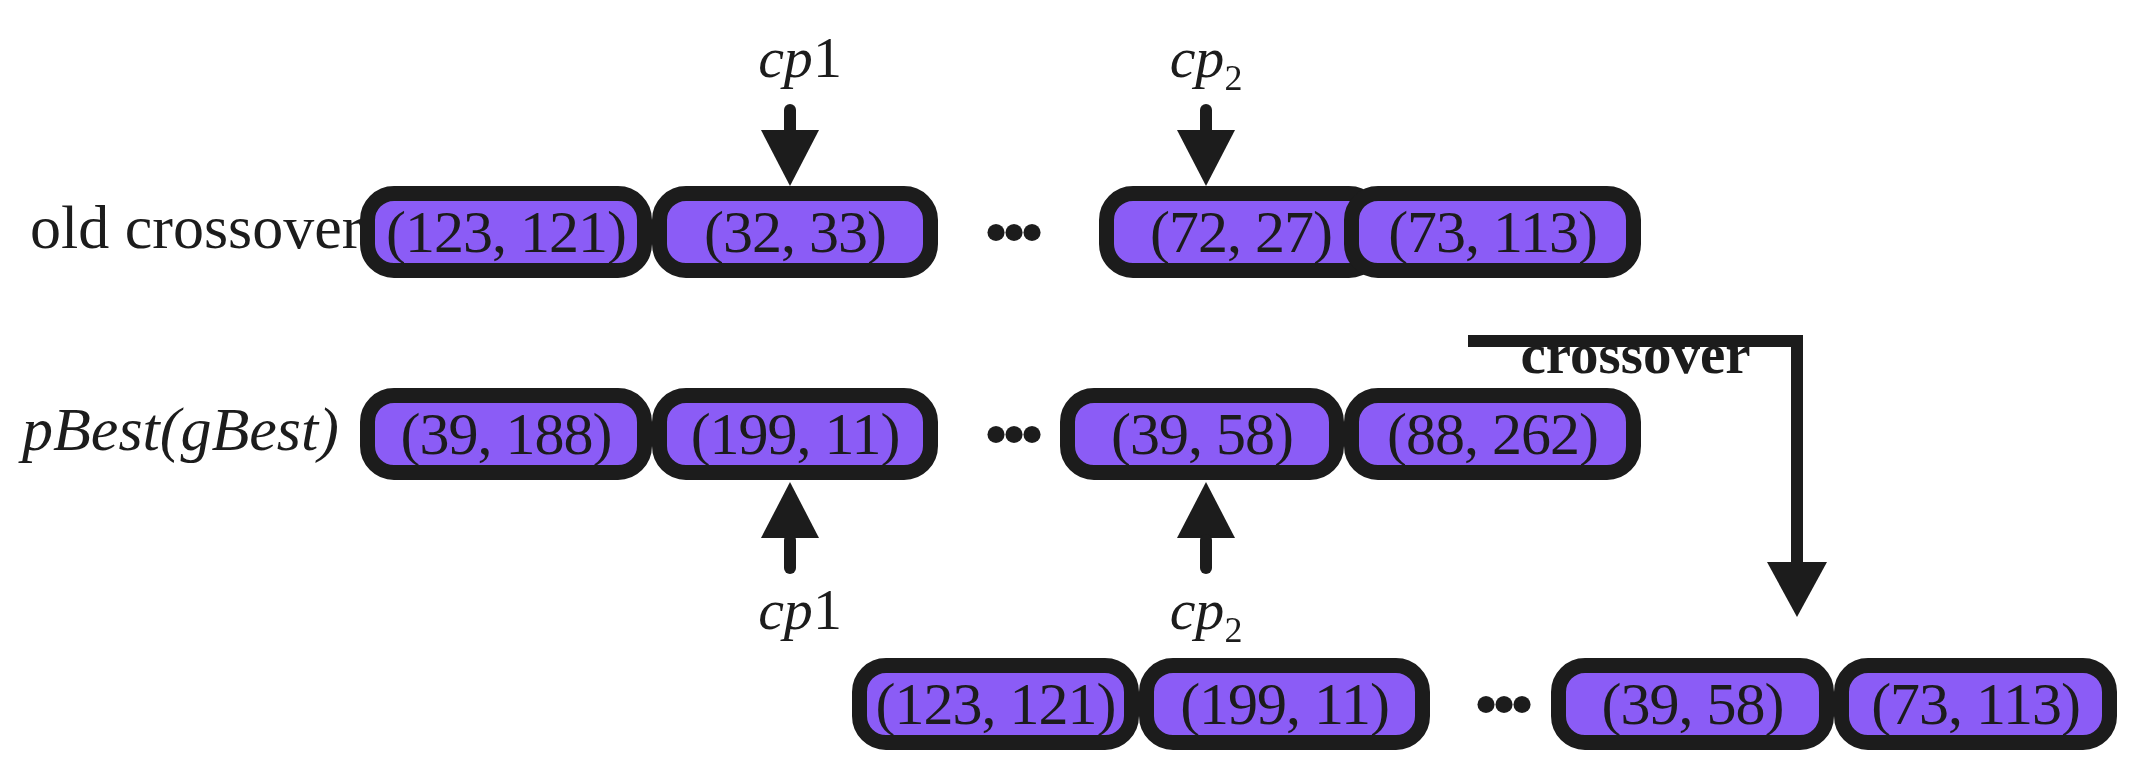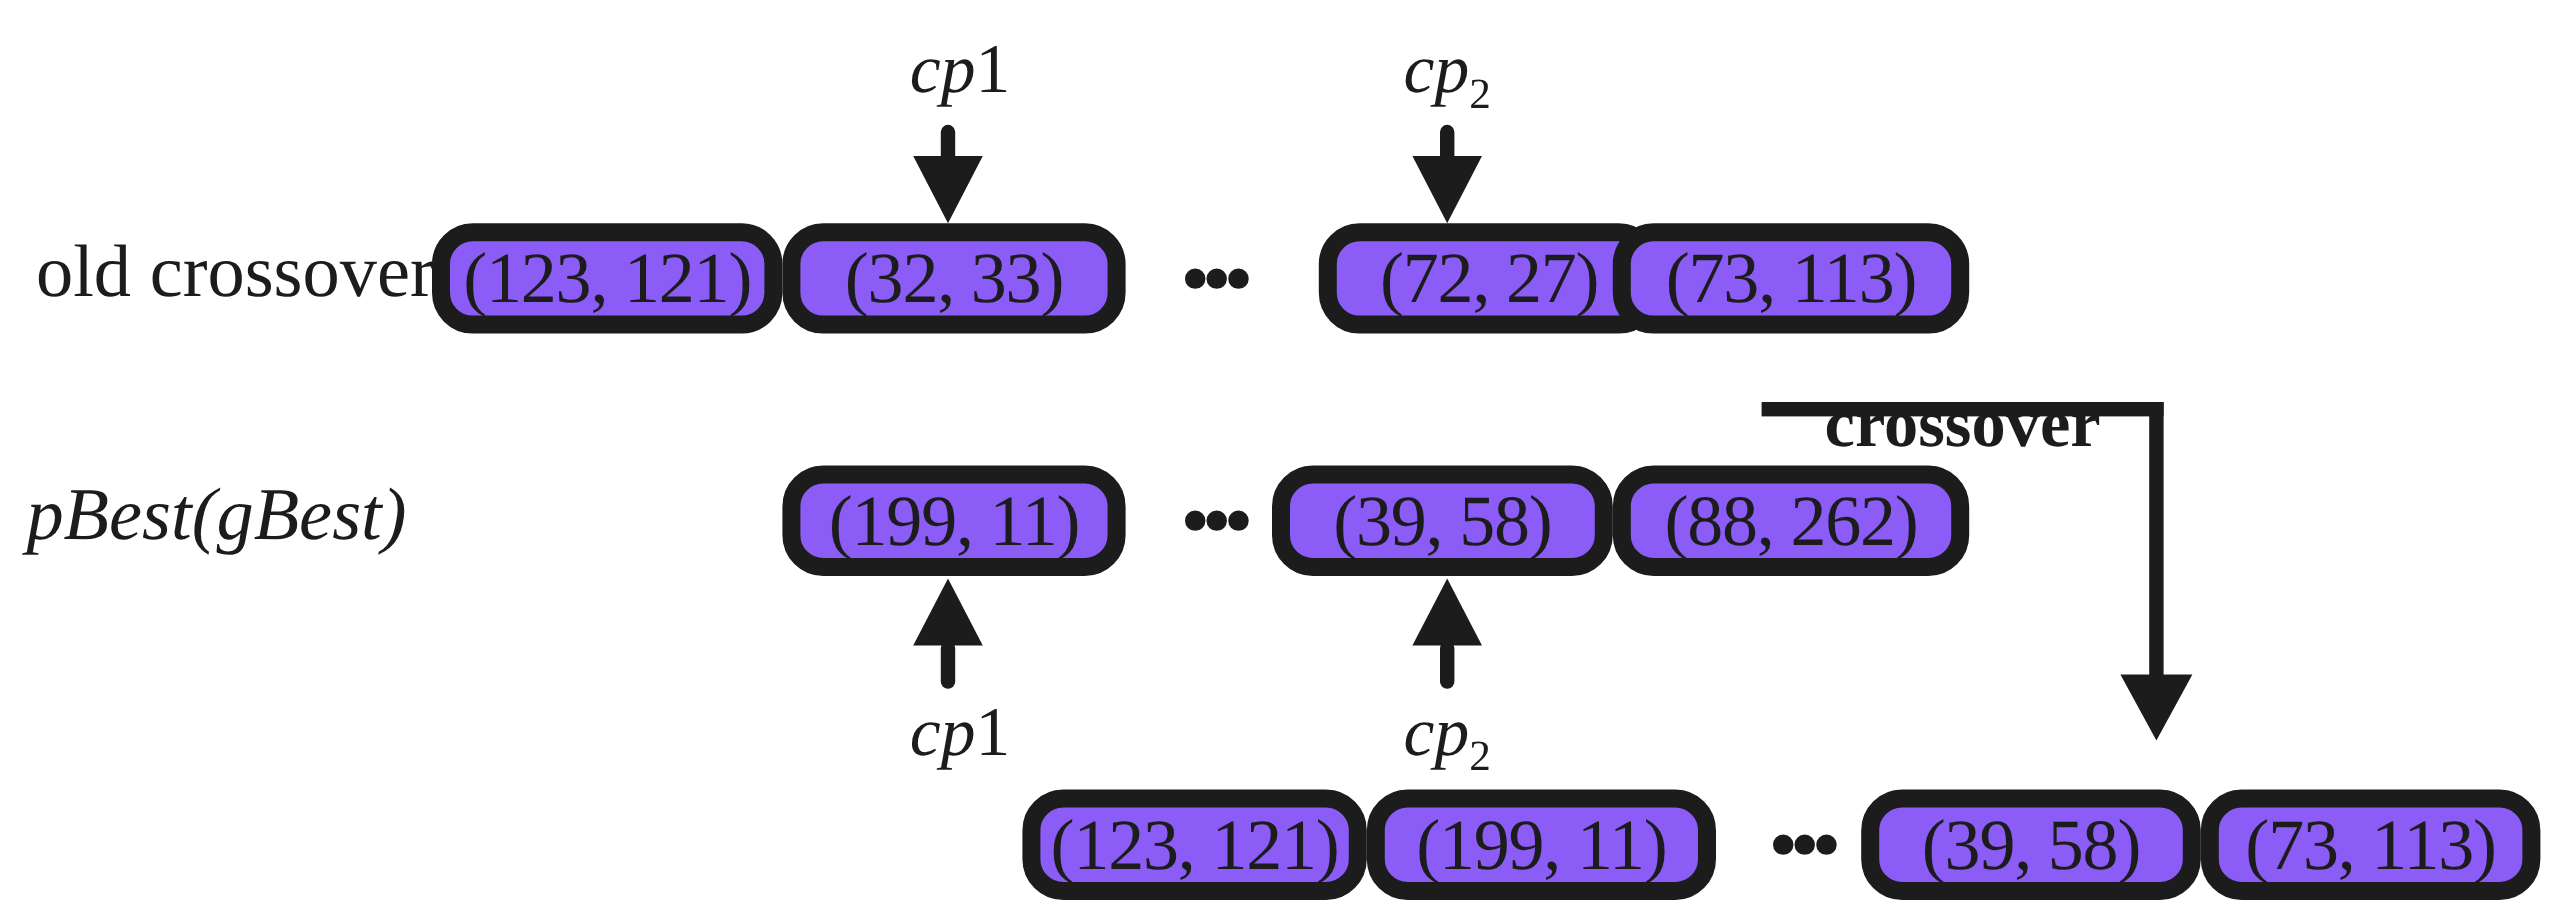--- a/index.html
+++ b/index.html
@@ -68,20 +68,21 @@
   <div class="dots" style="left:952px; top:186px;">···</div>
   <div class="cell" style="left:1060px; top:186px; width:284px;margin-left:39px;">(72, 27)</div>
   <div class="cell" style="left:1344px; top:186px; width:297px;">(73, 113)</div>
 
   <div class="xlabel" style="left:1468px; top:281px; width:335px;margin-top:40px;">crossover</div>
   <div class="bar" style="left:1468px; top:335px; width:335px; height:12px;"></div>
   <div class="bar" style="left:1791px; top:335px; width:12px; height:232px;"></div>
   <div class="tri-down big" style="left:1767px; top:562px;"></div>
 
   <div class="row-label it" style="left:22px; top:394px;">pBest(gBest)</div>
+  <div class="cell" style="left:360px; top:388px; width:292px;">(39, 188)</div>
   <div class="cell" style="left:652px; top:388px; width:286px;">(199, 11)</div>
   <div class="dots" style="left:952px; top:388px;">···</div>
   <div class="cell" style="left:1060px; top:388px; width:284px;">(39, 58)</div>
   <div class="cell" style="left:1344px; top:388px; width:297px;">(88, 262)</div>
 
   <div class="tri-up" style="left:761px; top:482px;"></div>
   <div class="shaft" style="left:784px; top:534px; height:40px;"></div>
   <div class="cp-label" style="left:740px; top:578px;"><i>cp</i><span>1</span></div>
 
   <div class="tri-up" style="left:1177px; top:482px;"></div>

